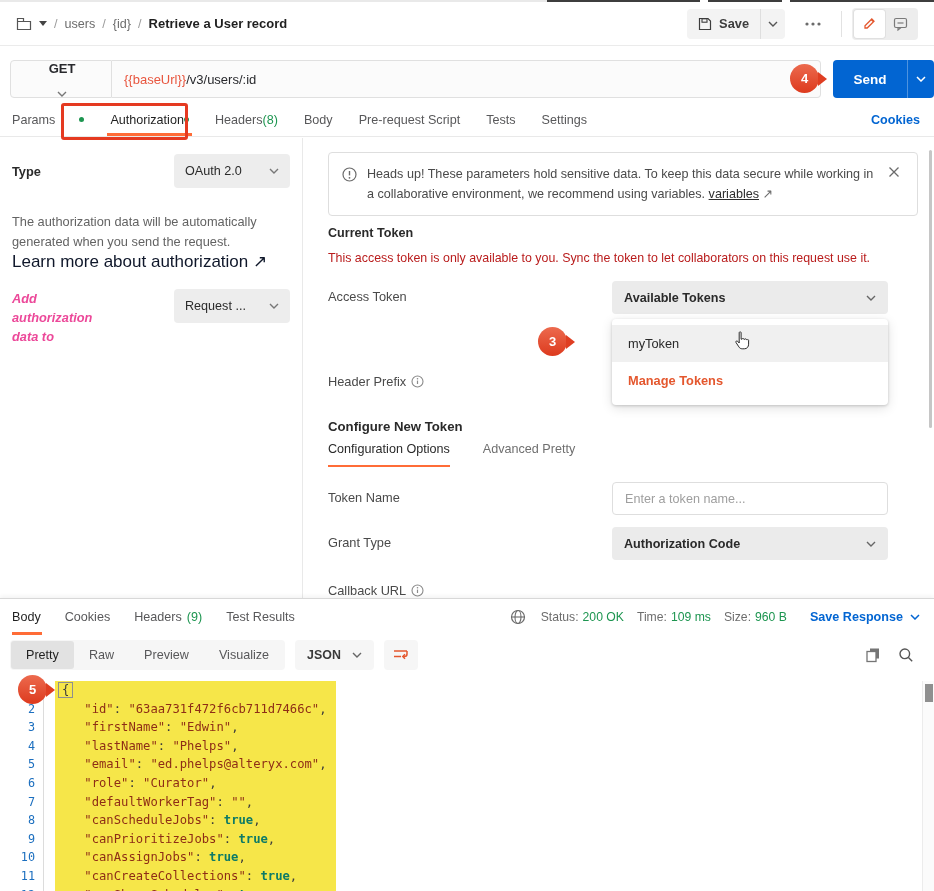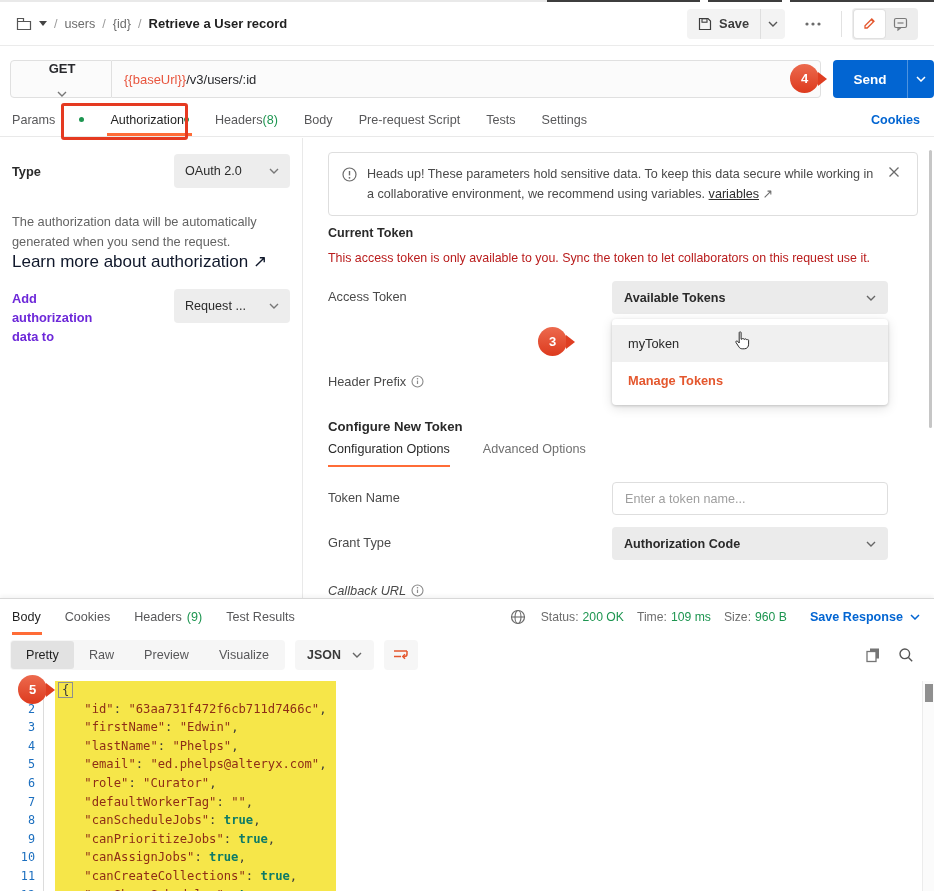--- a/index.html
+++ b/index.html
@@ -62,21 +62,21 @@
   .auth { position:absolute; top:138px; left:0; right:0; height:460px; display:flex; }
   .auth-left { width:303px; border-right:1px solid #e9e9e9; padding:16px 12px 0 12px; }
   .type-row { display:flex; justify-content:space-between; align-items:center; }
   .side-lbl { font-size:12.8px; color:#2a2a2a; font-weight:600; }
   .gsel { background:#ededed; border-radius:4px; height:34px; display:flex; align-items:center; justify-content:space-between;
     padding:0 11px; font-size:12.6px; color:#2a2a2a; cursor:pointer; }
   .type-row .gsel, .addto-row .gsel { width:116px; }
   .auth-desc { margin-top:24px; font-size:12.8px; line-height:20px; color:#636363; }
   .learn-link { color:#0f172a; font-size:17px; line-height:20px; cursor:pointer; }
   .addto-row { margin-top:17px; display:flex; justify-content:space-between; }
-  .addto-lbl { font-size:12.8px; color:#6d28d9; font-weight:600; line-height:19px; width:106px; }
+  .addto-lbl { font-size:12.8px; color:#ec4899; font-weight:600; line-height:19px; width:106px;font-style:italic; }
 
   .auth-right { flex:1; position:relative; overflow:hidden; }
   .banner { position:absolute; top:14px; left:25px; right:16px; border:1px solid #dedede; border-radius:4px;
     padding:11px 13px 11px 13px; display:flex; gap:10px; }
   .banner-text { flex:1; font-size:12.6px; line-height:20px; color:#4a4a4a; }
   .banner-link { color:#2e2e2e; text-decoration:underline; cursor:pointer; }
   .ext-arrow { color:#6d6d6d; }
   .banner-close { color:#6b6b6b; cursor:pointer; padding:2px 4px; }
 
   .curtok-title { position:absolute; top:88px; left:25px; font-weight:700; color:#2a2a2a; }
@@ -344,37 +344,37 @@
             <circle cx="6.5" cy="6.5" r="5.5" fill="none" stroke="#8a8a8a" stroke-width="1.1"></circle>
             <path d="M6.5 5.6 v3.4" stroke="#8a8a8a" stroke-width="1.2"></path>
             <circle cx="6.5" cy="3.7" r="0.8" fill="#8a8a8a"></circle>
           </svg>
       </span>
     </div>
 
     <div class="cfg-title">Configure New Token</div>
     <div class="cfg-tabs">
       <div class="cfg-tab active">Configuration Options</div>
-      <div class="cfg-tab">Advanced Options</div>
+      <div class="cfg-tab">Advanced Pretty</div>
     </div>
 
     <div class="f-label" style="top:352px;">Token Name</div>
     <div class="text-input" style="top:344px;">
       <span>Enter a token name...</span>
     </div>
 
     <div class="f-label" style="top:397px;">Grant Type</div>
     <div class="gsel-wide" style="top:389px;">
       <span>Authorization Code</span>
       <svg width="10" height="6" viewBox="0 0 10 6">
           <path d="M1 1 L5 5 L9 1" fill="none" stroke="#666" stroke-width="1.4"></path>
         </svg>
     </div>
 
-    <div class="f-label" style="top:445px;font-style:italic;">
+    <div class="f-label" style="top:445px;">
       <span>Callback URL</span>
       <span>
         <svg width="13" height="13" viewBox="0 0 13 13">
             <circle cx="6.5" cy="6.5" r="5.5" fill="none" stroke="#8a8a8a" stroke-width="1.1"></circle>
             <path d="M6.5 5.6 v3.4" stroke="#8a8a8a" stroke-width="1.2"></path>
             <circle cx="6.5" cy="3.7" r="0.8" fill="#8a8a8a"></circle>
           </svg>
       </span>
     </div>
 

